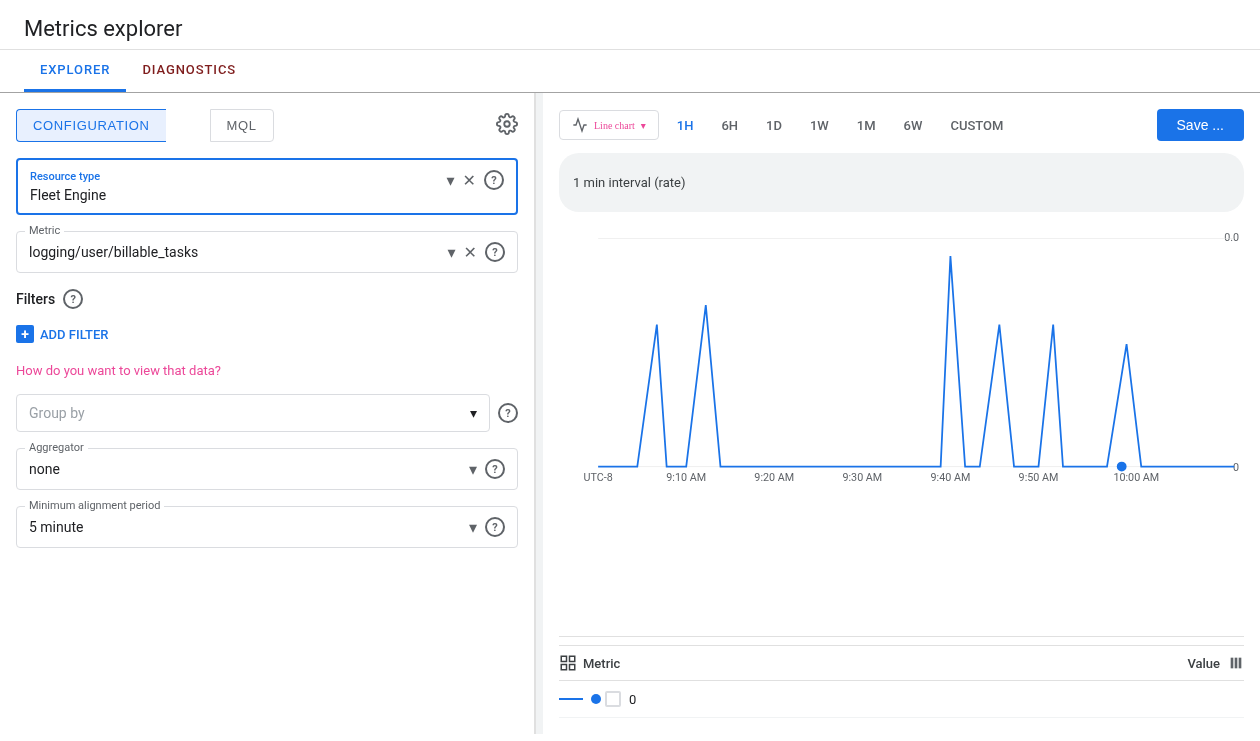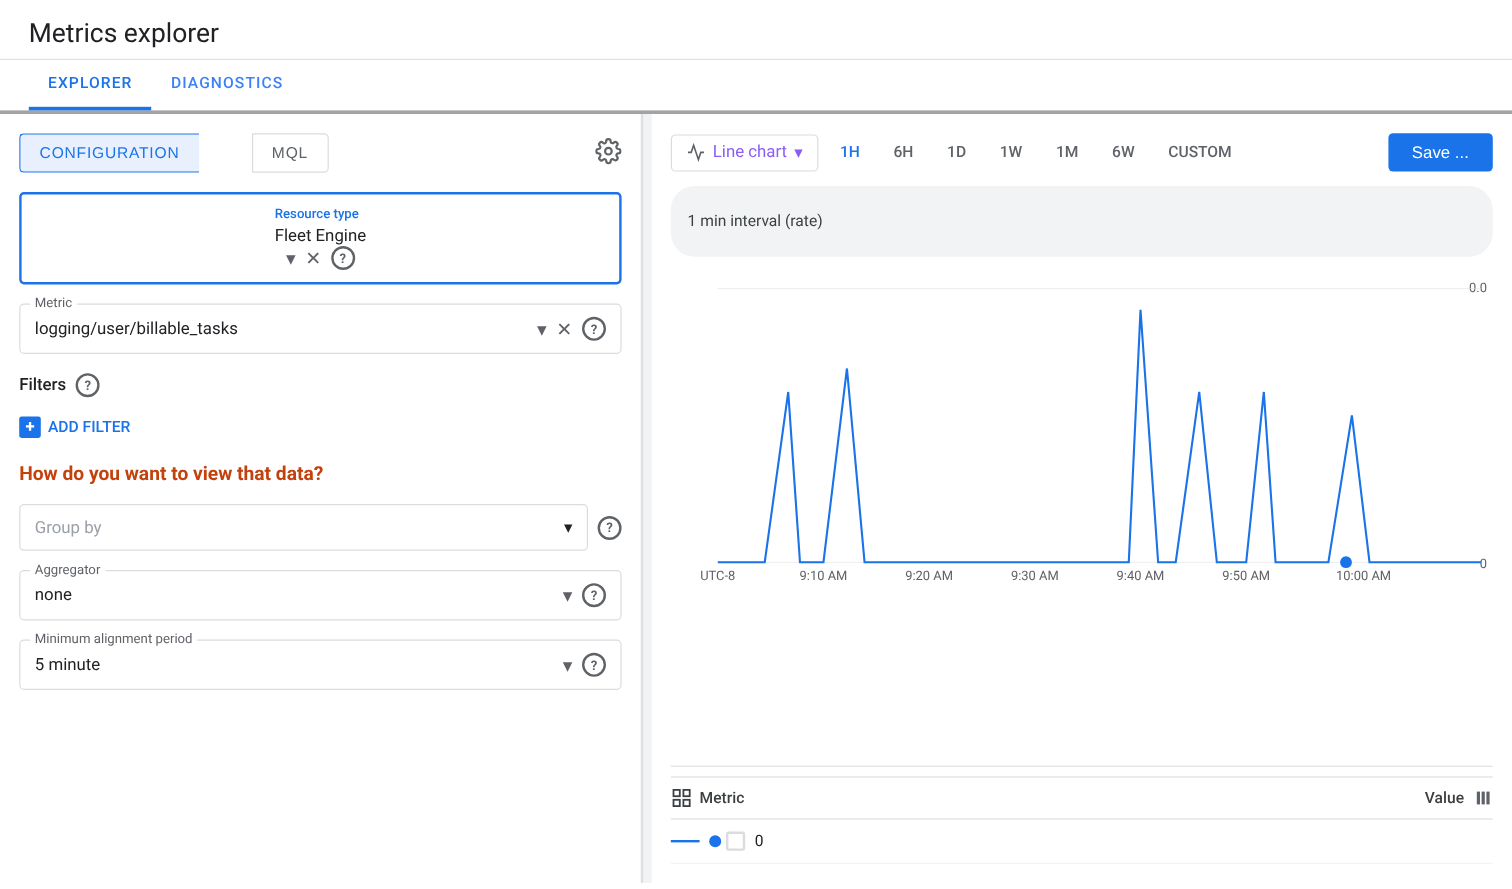--- a/index.html
+++ b/index.html
@@ -1,63 +1,63 @@
 <!DOCTYPE html>
 <html><head>
   <meta charset="utf-8">
   <style>
     * { box-sizing: border-box; margin: 0; padding: 0; }
     body { font-family: 'Google Sans', Roboto, Arial, sans-serif; background: #fff; color: #202124; font-size: 14px; }
 
     .app-header { padding: 16px 24px 8px; border-bottom: 1px solid #e0e0e0; }
     .app-title { font-size: 22px; font-weight: 400; color: #202124; }
 
-    .top-nav { display: flex; align-items: flex-start; padding: 0 24px; border-bottom: 3px solid #a3a3a3; }
-    .top-nav-item { padding: 12px 16px; font-size: 13px; font-weight: 500; color: #3b82f6; cursor: pointer; letter-spacing: 0.07em; border-bottom: 3px solid transparent; }
+    .top-nav { display: flex; align-items: flex-start; padding: 0 24px; border-bottom: 1px solid #a3a3a3; }
+    .top-nav-item { padding: 12px 16px; font-size: 13px; font-weight: 500; color: #7f1d1d; cursor: pointer; letter-spacing: 0.07em; border-bottom: 3px solid transparent; }
     .top-nav-item.active { color: #1a73e8; border-bottom: 3px solid #1a73e8; }
 
     .main-layout { display: flex; height: calc(741px - 100px); }
 
     
     .left-panel { width: 535px; min-width: 535px; border-right: 1px solid #e0e0e0; overflow-y: auto; padding: 16px; }
 
     .tab-bar { display: flex; align-items: center; margin-bottom: 16px; gap: 44px; }
     .tab-btn { padding: 8px 16px; font-size: 13px; font-weight: 500; border: 1px solid #dadce0; cursor: pointer; background: #fff; color: #5f6368; letter-spacing: 0.05em; }
     .tab-btn:first-child { border-radius: 4px 0 0 4px; border-right: none; }
     .tab-btn:nth-child(2) { border-radius: 0 4px 4px 0; }
     .tab-btn.active { background: #e8f0fe; color: #1a73e8; border-color: #1a73e8; }
     .settings-icon { margin-left: auto; cursor: pointer; color: #5f6368; }
 
     .field-group { margin-bottom: 16px; }
-    .field-box { border: 2px solid #1a73e8; border-radius: 4px; padding: 10px 12px; display: flex; align-items: center; background: #fff; flex-direction: column; }
+    .field-box { border: 2px solid #1a73e8; border-radius: 4px; padding: 10px 12px; display: flex; align-items: flex-start; background: #fff; }
     .field-box-normal { border: 1px solid #dadce0; border-radius: 4px; padding: 10px 12px; display: flex; align-items: center; background: #fff; position: relative; }
     .field-box-normal .float-label { position: absolute; top: -8px; left: 8px; background: #fff; padding: 0 4px; font-size: 11px; color: #5f6368; }
     .field-value { flex: 1; font-size: 14px; color: #202124; }
     .field-icons { display: flex; align-items: center; gap: 8px; }
     .icon-btn { cursor: pointer; color: #5f6368; font-size: 16px; }
     .help-icon { width: 20px; height: 20px; border-radius: 50%; border: 2px solid #5f6368; display: flex; align-items: center; justify-content: center; font-size: 11px; font-weight: bold; color: #5f6368; cursor: pointer; }
 
     .filters-section { margin-bottom: 16px; }
     .filters-header { display: flex; align-items: center; gap: 8px; font-size: 14px; font-weight: 500; color: #202124; margin-bottom: 12px; }
     .add-filter-btn { display: flex; align-items: center; gap: 6px; color: #1a73e8; font-size: 13px; font-weight: 500; cursor: pointer; padding: 4px 0; }
     .add-filter-icon { width: 18px; height: 18px; background: #1a73e8; border-radius: 2px; display: flex; align-items: center; justify-content: center; color: white; font-size: 14px; font-weight: bold; }
 
-    .section-title { font-size: 16px; font-weight: 700; color: #c2410c; margin-bottom: 16px; }
+    .section-title { font-size: 13px; font-weight: 400; color: #ec4899; margin-bottom: 16px; }
 
     .group-by-row { display: flex; align-items: center; gap: 8px; margin-bottom: 16px; }
     .group-by-select { flex: 1; border: 1px solid #dadce0; border-radius: 4px; padding: 10px 12px; display: flex; align-items: center; background: #fff; cursor: pointer; gap: 22px; }
     .group-by-select .select-value { flex: 1; color: #9aa0a6; font-size: 14px; }
 
     .scrollbar-divider { width: 8px; background: #f1f3f4; border-left: 1px solid #e0e0e0; }
 
     
     .right-panel { flex: 1; padding: 16px; overflow: hidden; display: flex; flex-direction: column; }
 
     .chart-toolbar { display: flex; align-items: center; gap: 8px; margin-bottom: 12px; }
-    .chart-type-selector { display: flex; align-items: center; gap: 6px; border: 1px solid #dadce0; border-radius: 4px; padding: 6px 12px; cursor: pointer; font-size: 14px; color: #8b5cf6; }
+    .chart-type-selector { display: flex; align-items: center; gap: 6px; border: 1px solid #dadce0; border-radius: 4px; padding: 6px 12px; cursor: pointer; font-size: 10px; color: #ec4899; font-family: Liberation Serif, serif; }
     .time-btn { padding: 6px 10px; font-size: 13px; font-weight: 500; color: #5f6368; cursor: pointer; border-radius: 4px; }
     .time-btn.active { color: #1a73e8; }
     .save-btn { margin-left: auto; background: #1a73e8; color: white; border: none; border-radius: 4px; padding: 8px 20px; font-size: 14px; font-weight: 500; cursor: pointer; }
 
     .interval-badge { display: inline-flex; align-items: center; background: #f1f3f4; border-radius: 20px; padding: 22px 14px; font-size: 13px; color: #3c4043; margin-bottom: 12px; }
 
     .chart-area { flex: 1; position: relative; border-bottom: 1px solid #e0e0e0; }
     .chart-svg { width: 100%; height: 260px; }
 
     .chart-legend-area { margin-top: 8px; border-top: 1px solid #e0e0e0; }

